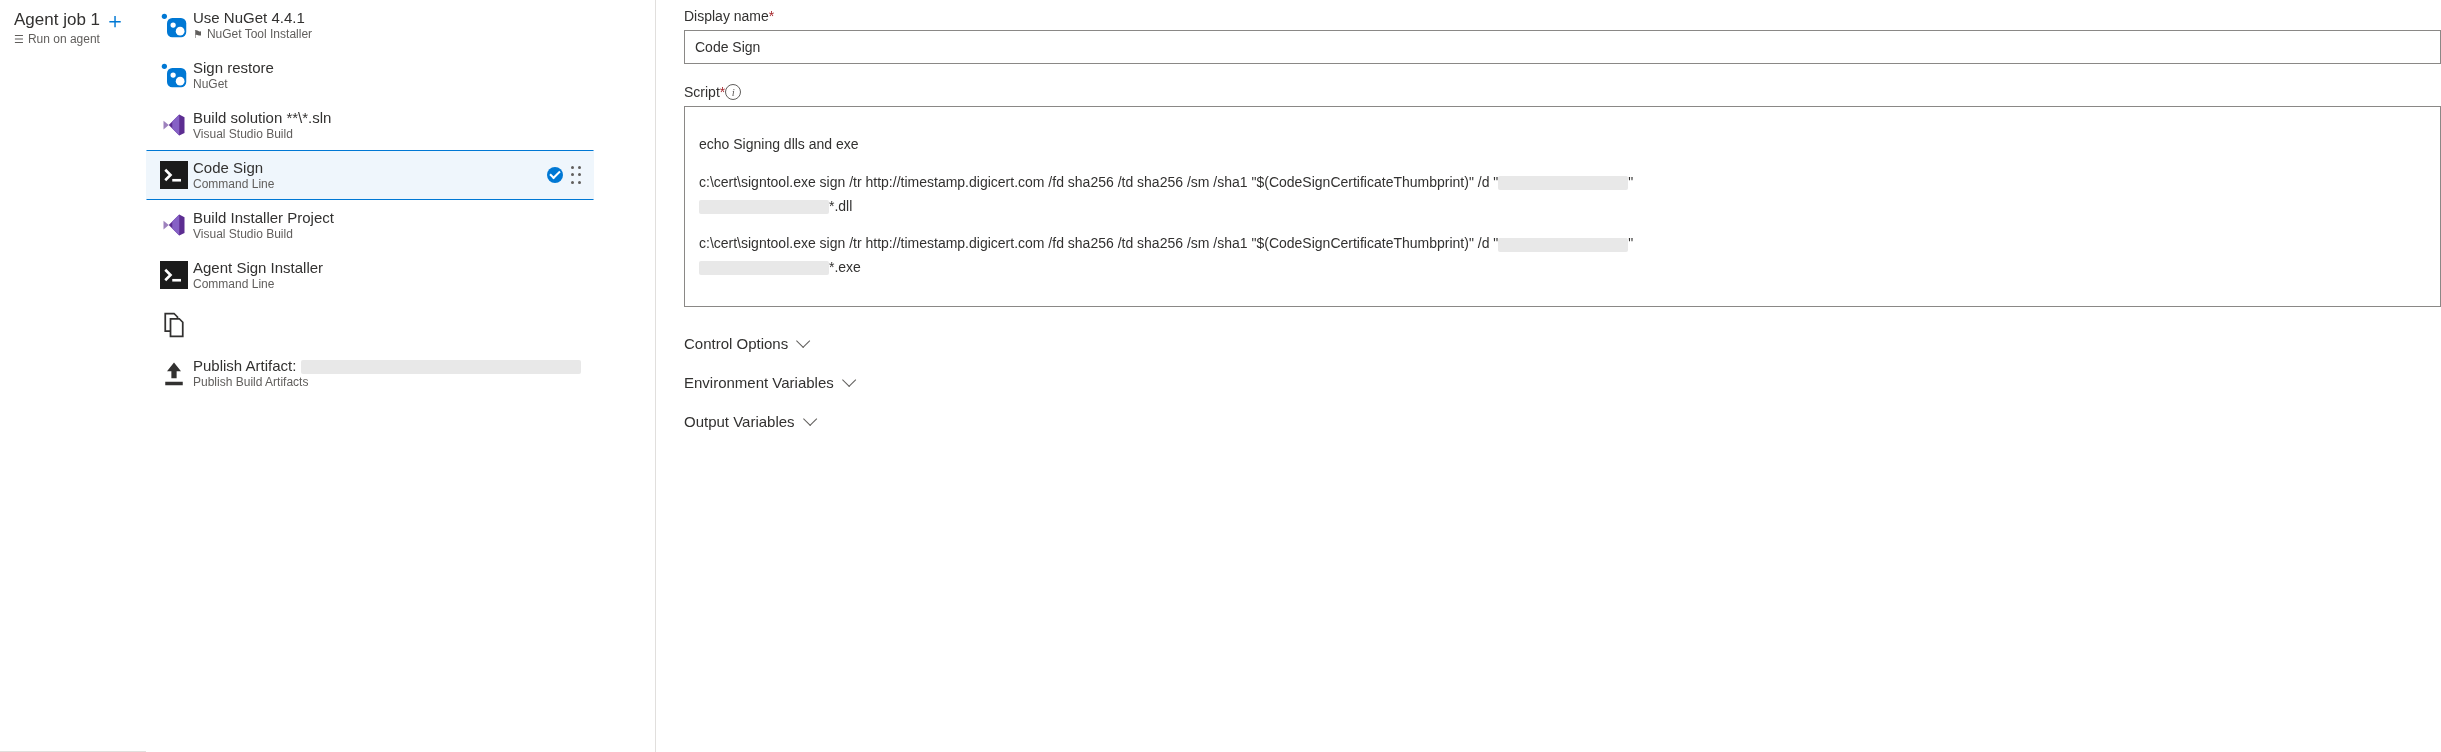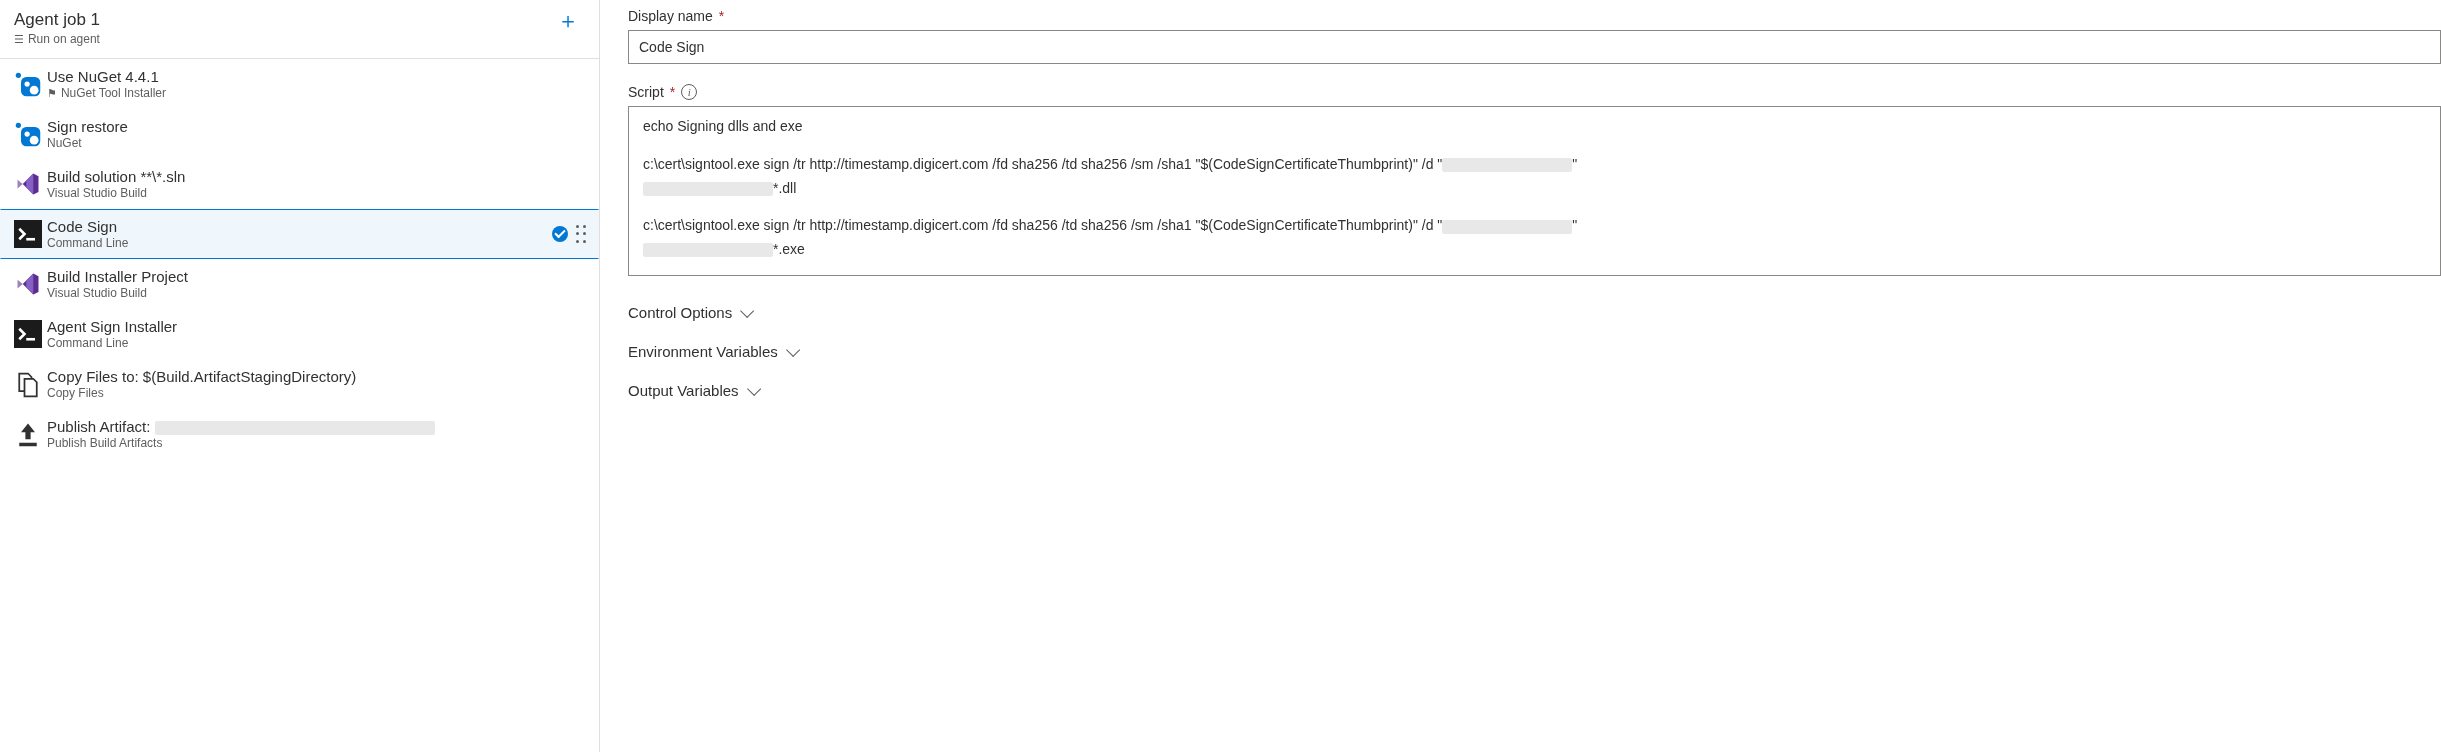--- a/index.html
+++ b/index.html
@@ -6,24 +6,24 @@
   body {
     font-family: "Segoe UI", -apple-system, BlinkMacSystemFont, sans-serif;
     font-size: 14px;
     color: #323130;
     background: #fff;
     display: flex;
     width: 2441px;
     height: 752px;
   }
   .left-pane {
-    width: 600px;
+    width: 656px;
     border-right: 1px solid #e1dfdd;
     display: flex;
-    flex-direction: column;
+    flex-direction: row;
   }
   .job-header {
     padding: 10px 16px 12px 14px;
     border-bottom: 1px solid #e1dfdd;
     display: flex;
     align-items: flex-start;
     justify-content: space-between;
   }
   .job-header-left { display: flex; flex-direction: column; gap: 2px; }
   .job-title { font-size: 17px; color: #323130; }
@@ -93,35 +93,34 @@
     padding: 8px 0 0 28px;
     display: flex;
     flex-direction: column;
     gap: 6px;
   }
   .field-row { display: flex; flex-direction: column; gap: 6px; margin-bottom: 14px; }
   .field-label {
     font-size: 14px;
     color: #323130;
     display: flex;
-    gap: 6px;
   }
   .req { color: #a4262c; }
   .text-input {
     width: 100%;
     border: 1px solid #8a8886;
     padding: 8px 10px;
     font-size: 14px;
     font-family: inherit;
     color: #323130;
   }
   .script-box {
     width: 100%;
     border: 1px solid #8a8886;
-    padding: 8px 14px;
+    padding: 26px 14px;
     font-size: 14px;
     line-height: 1.7;
     min-height: 170px;
     white-space: normal;
   }
   .script-box p { margin: 0 0 14px 0; }
   .script-box p:last-child { margin-bottom: 0; }
   .inline-redact {
     background: #e8e8e8;
     display: inline-block;
@@ -268,24 +267,20 @@
       </div>
     </div>
 
     <div class="task-row">
       <div class="task-icon">
         <svg width="28" height="28" viewBox="0 0 32 32">
             <path d="M6 4 L16 4 L20 8 L20 24 L6 24 Z" fill="none" stroke="#323130" stroke-width="2"></path>
             <path d="M12 10 L22 10 L26 14 L26 30 L12 30 Z" fill="#fff" stroke="#323130" stroke-width="2"></path>
           </svg>
       </div>
-      <div class="task-text">
-        <div class="task-title">Copy Files to: $(Build.ArtifactStagingDirectory)</div>
-        <div class="task-sub">Copy Files</div>
-      </div>
     </div>
 
     <div class="task-row">
       <div class="task-icon">
         <svg width="28" height="28" viewBox="0 0 32 32">
             <path d="M16 4 L24 14 L19 14 L19 22 L13 22 L13 14 L8 14 Z" fill="#323130"></path>
             <rect x="6" y="26" width="20" height="4" fill="#323130"></rect>
           </svg>
       </div>
       <div class="task-text">

